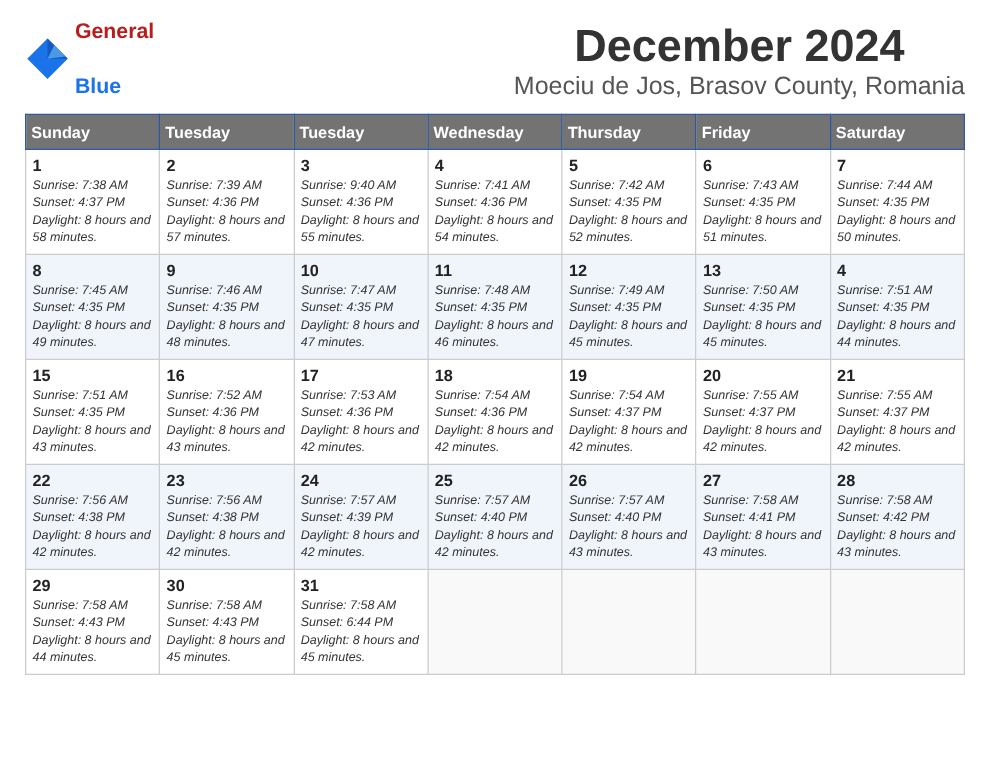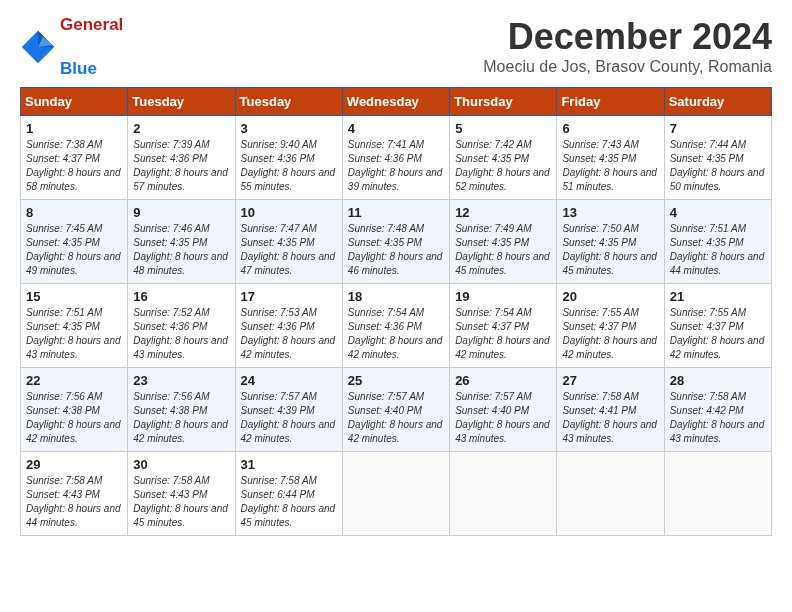--- a/index.html
+++ b/index.html
@@ -10,38 +10,38 @@
       min-height: 612px;
       padding: 16px 20px;
     }
     .header-section {
       display: flex;
       justify-content: space-between;
       align-items: flex-start;
       margin-bottom: 10px;
     }
     .title-section {
-      text-align: right;
+      text-align: center;
     }
     .month-title {
       font-size: 36px;
       font-weight: bold;
       color: #333;
     }
     .location-subtitle {
-      font-size: 16px;
+      font-size: 20px;
       color: #555;
     }
     .calendar-table {
       width: 100%;
       border-collapse: collapse;
       font-size: 11px;
     }
     .calendar-table th {
-      background: #c2410c;
+      background: #737373;
       color: #fff;
       padding: 6px 4px;
       text-align: left;
       font-size: 13px;
       font-weight: bold;
       border: 1px solid #2d5a9e;
     }
     .calendar-table td {
       vertical-align: top;
       padding: 5px 5px;
@@ -144,21 +144,21 @@
         <td>
           <span class="day-number">2</span>
           <div class="day-info"><span>Sunrise: 7:39 AM</span><br><span>Sunset: 4:36 PM</span><br><span>Daylight: 8 hours and 57 minutes.</span></div>
         </td>
         <td>
           <span class="day-number">3</span>
           <div class="day-info"><span>Sunrise: 9:40 AM</span><br><span>Sunset: 4:36 PM</span><br><span>Daylight: 8 hours and 55 minutes.</span></div>
         </td>
         <td>
           <span class="day-number">4</span>
-          <div class="day-info"><span>Sunrise: 7:41 AM</span><br><span>Sunset: 4:36 PM</span><br><span>Daylight: 8 hours and 39 minutes.</span></div>
+          <div class="day-info"><span>Sunrise: 7:41 AM</span><br><span>Sunset: 4:36 PM</span><br><span>Daylight: 8 hours and 54 minutes.</span></div>
         </td>
         <td>
           <span class="day-number">5</span>
           <div class="day-info"><span>Sunrise: 7:42 AM</span><br><span>Sunset: 4:35 PM</span><br><span>Daylight: 8 hours and 52 minutes.</span></div>
         </td>
         <td>
           <span class="day-number">6</span>
           <div class="day-info"><span>Sunrise: 7:43 AM</span><br><span>Sunset: 4:35 PM</span><br><span>Daylight: 8 hours and 51 minutes.</span></div>
         </td>
         <td>

